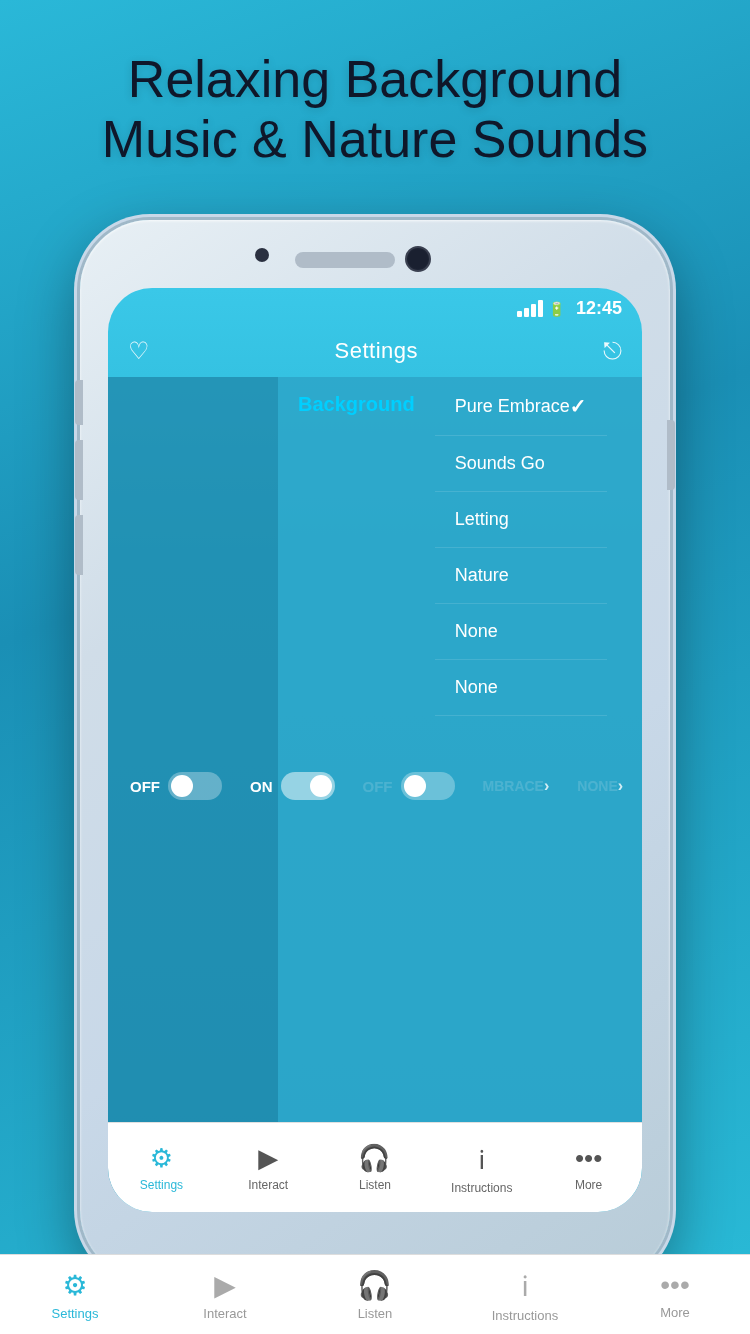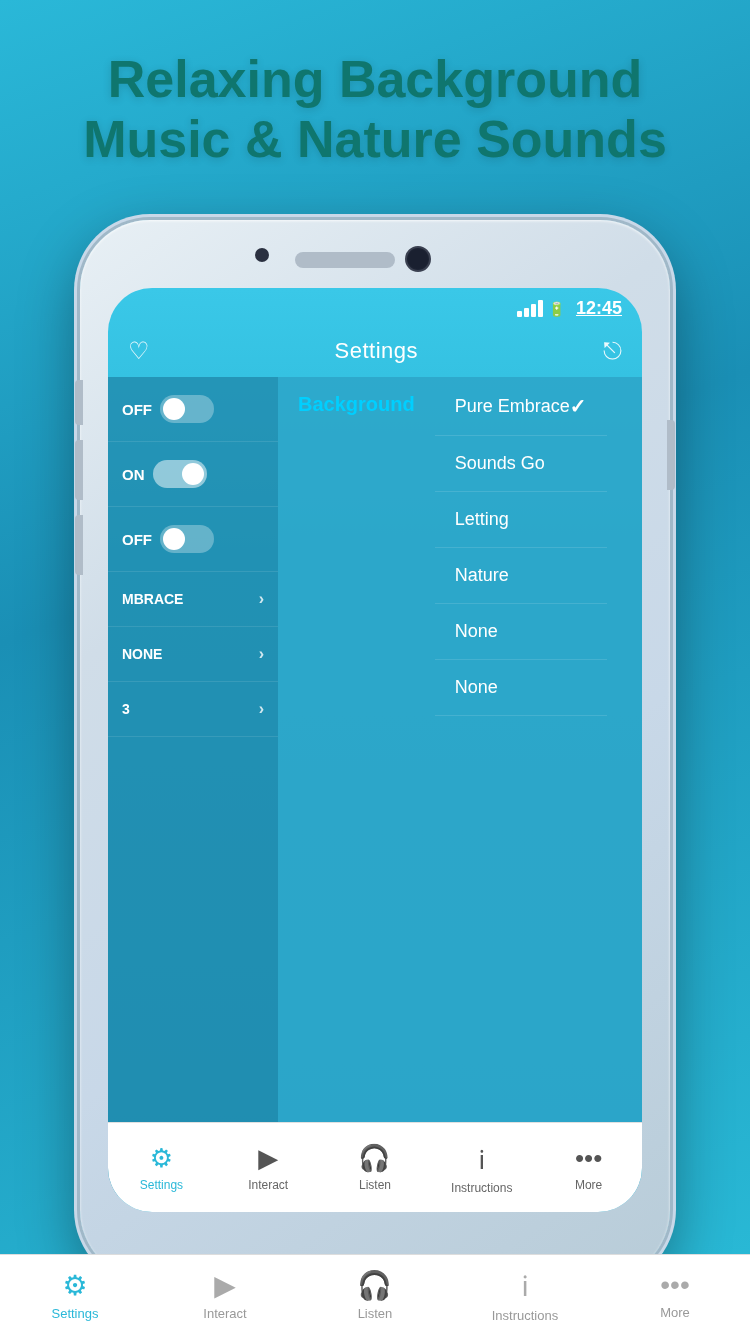--- a/index.html
+++ b/index.html
@@ -9,23 +9,23 @@
       height: 1334px;
       background: linear-gradient(160deg, #2ab8d8 0%, #1a8fb5 40%, #2abcd8 100%);
       font-family: -apple-system, BlinkMacSystemFont, 'Helvetica Neue', Arial, sans-serif;
       overflow: hidden;
       position: relative;
     }
 
     
     .hero-title {
       text-align: center;
-      color: #0f766e;
+      color: #0f172a;
       font-size: 52px;
-      font-weight: 700;
+      font-weight: 400;
       line-height: 1.15;
       padding: 50px 60px 30px;
       text-shadow: 0 2px 8px rgba(0,0,0,0.15);
     }
 
     
     .phone-wrapper {
       position: absolute;
       top: 220px;
       left: 50%;
@@ -113,21 +113,20 @@
       width: 5px;
       border-radius: 1px;
     }
     .battery-icon {
       font-size: 14px;
     }
     .time-display {
       font-size: 18px;
       font-weight: 700;
       margin-left: 4px;
-      text-decoration: underline;
     }
 
     
     .app-header {
       display: flex;
       align-items: center;
       justify-content: space-between;
       padding: 8px 20px 12px;
       color: white;
     }
@@ -148,22 +147,22 @@
       flex: 1;
       height: calc(100% - 105px);
     }
 
     
     .left-sidebar {
       width: 170px;
       background: rgba(30, 130, 165, 0.7);
       flex-shrink: 0;
       display: flex;
-      flex-direction: column;
-      padding: 0;
+      flex-direction: row;
+      padding: 8px;
     }
 
     .sidebar-toggle-row {
       display: flex;
       align-items: center;
       padding: 18px 14px;
       border-bottom: 1px solid rgba(255,255,255,0.1);
     }
 
     .toggle-label {

